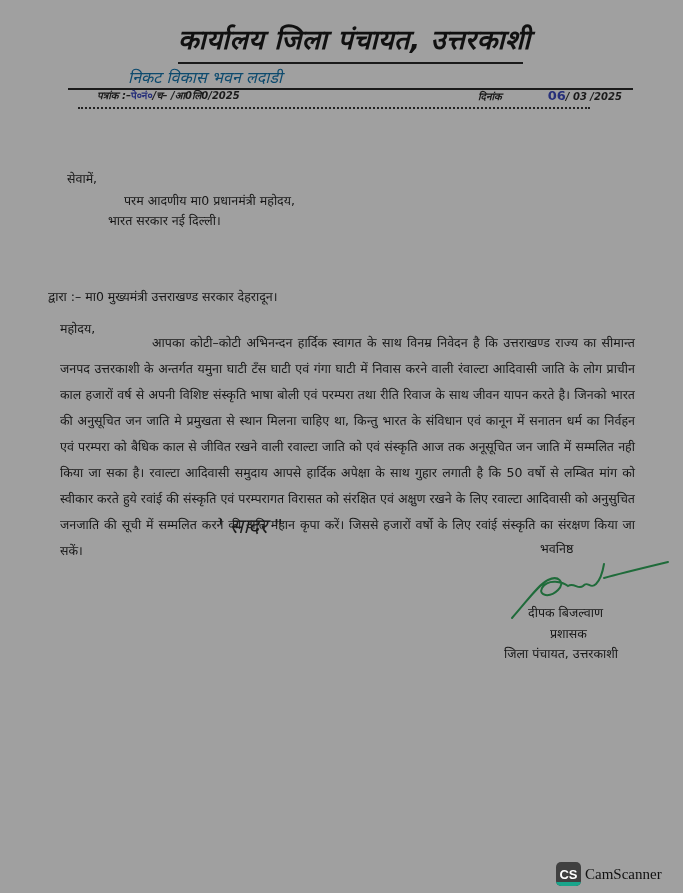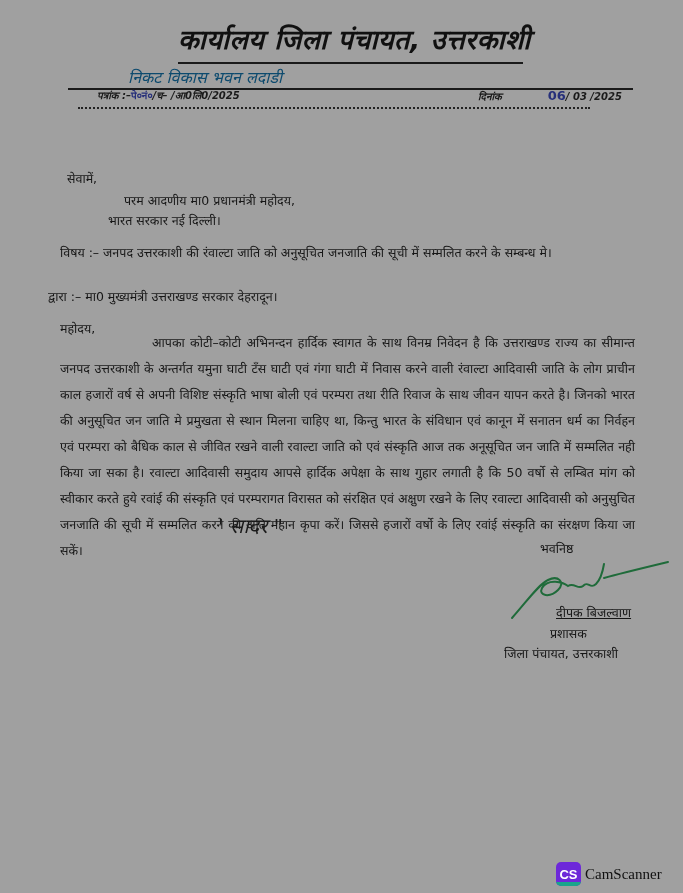--- a/index.html
+++ b/index.html
@@ -62,21 +62,21 @@
 
   .signature-svg { position: absolute; left: 508px; top: 560px; width: 165px; height: 60px; }
 
   .sig-block { position: absolute; font-size: 12.5px; color: #161616; white-space: nowrap; }
 
   .camscanner {
     position: absolute; left: 556px; top: 862px;
     display: flex; align-items: center; gap: 4px;
   }
   .cs-logo {
-    width: 25px; height: 24px; border-radius: 5px; background: #6d28d9;
+    width: 25px; height: 24px; border-radius: 5px; background: #404040;
     color: #fff; font-family: "Liberation Sans", sans-serif; font-weight: bold;
     font-size: 13px; display: flex; align-items: center; justify-content: center;
     position: relative; overflow: hidden;
   }
   .cs-logo::after {
     content: ""; position: absolute; left: 0; right: 0; bottom: 0; height: 4px; background: #19a58b;
   }
   .cs-text { font-family: "Liberation Serif", serif; font-size: 15px; color: #111; text-align: right; }
 </style>
 </head>
@@ -95,38 +95,37 @@
   </div>
   <div class="date">
     <span>दिनांक</span><span class="ink">06</span><span>/ 03 /2025</span>
   </div>
   <div class="dotted-rule"></div>
 
   <div class="text" style="left:67px; top:170px;">सेवामें,</div>
   <div class="text" style="left:108px; top:192px;margin-left:16px;">परम आदणीय मा0 प्रधानमंत्री महोदय,</div>
   <div class="text" style="left:108px; top:212px;">भारत सरकार नई दिल्ली।</div>
 
-  <div class="text" style="left:60px; top:244px;">विषय :– जनपद उत्तरकाशी की रंवाल्टा जाति को अनुसूचित जनजाति की सूची में सम्मलित करने के सम्बन्ध मे।</div>
   <div class="text" style="left:48px; top:288px;">द्वारा :– मा0 मुख्यमंत्री उत्तराखण्ड सरकार देहरादून।</div>
 
   <div class="text" style="left:60px; top:320px;">महोदय,</div>
 
   <div class="para">
     <p>आपका कोटी–कोटी अभिनन्दन हार्दिक स्वागत के साथ विनम्र निवेदन है कि उत्तराखण्ड राज्य का सीमान्त जनपद उत्तरकाशी के अन्तर्गत यमुना घाटी टँस घाटी एवं गंगा घाटी में निवास करने वाली रंवाल्टा आदिवासी जाति के लोग प्राचीन काल हजारों वर्ष से अपनी विशिष्ट संस्कृति भाषा बोली एवं परम्परा तथा रीति रिवाज के साथ जीवन यापन करते है। जिनको भारत की अनुसूचित जन जाति मे प्रमुखता से स्थान मिलना चाहिए था, किन्तु भारत के संविधान एवं कानून में सनातन धर्म का निर्वहन एवं परम्परा को बैधिक काल से जीवित रखने वाली रवाल्टा जाति को एवं संस्कृति आज तक अनूसूचित जन जाति में सम्मलित नही किया जा सका है। रवाल्टा आदिवासी समुदाय आपसे हार्दिक अपेक्षा के साथ गुहार लगाती है कि 50 वर्षो से लम्बित मांग को स्वीकार करते हुये रवांई की संस्कृति एवं परम्परागत विरासत को संरक्षित एवं अक्षुण रखने के लिए रवाल्टा आदिवासी को अनुसुचित जनजाति की सूची में सम्मलित करने की अति महान कृपा करें। जिससे हजारों वर्षो के लिए रवांई संस्कृति का संरक्षण किया जा सकें।</p>
   </div>
 
   <div class="sign-scribble">' सादर "</div>
 
   <div class="text" style="left:540px; top:540px;">भवनिष्ठ</div>
 
   <svg class="signature-svg" viewBox="0 0 165 60">
     <path d="M4 58 C 20 40, 30 25, 40 20 C 50 15, 58 22, 50 30 C 42 38, 30 36, 34 28 C 40 18, 55 22, 60 26 C 66 22, 70 30, 75 26 C 80 20, 82 30, 88 24 C 92 20, 95 10, 96 4 M96 18 C 110 14, 135 8, 160 2" fill="none" stroke="#1f6b3a" stroke-width="2" stroke-linecap="round"></path>
   </svg>
 
-  <div class="sig-block" style="left:556px; top:604px;text-decoration:underline;">दीपक बिजल्वाण</div>
+  <div class="sig-block" style="left:528px; top:604px;">दीपक बिजल्वाण</div>
   <div class="sig-block" style="left:550px; top:625px;">प्रशासक</div>
   <div class="sig-block" style="left:504px; top:645px;">जिला पंचायत, उत्तरकाशी</div>
 
   <div class="camscanner">
     <div class="cs-logo">CS</div>
     <div class="cs-text">CamScanner</div>
   </div>
 
 </div>
 

